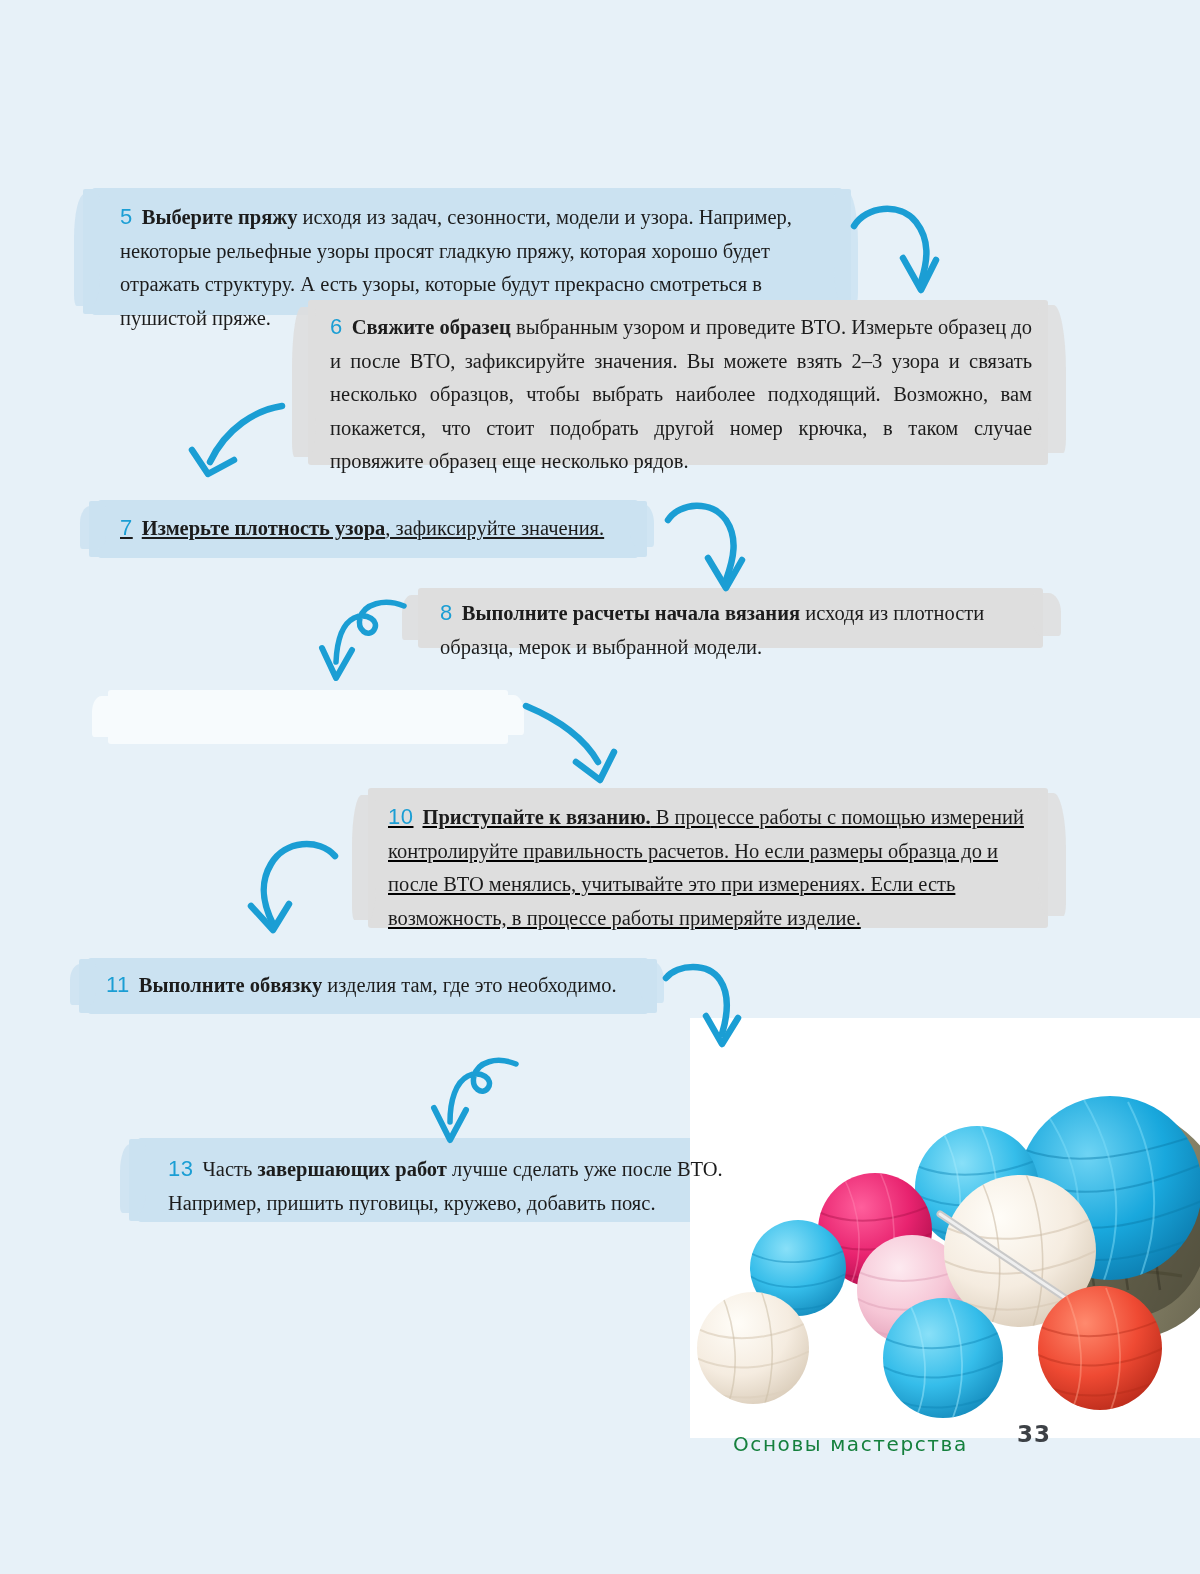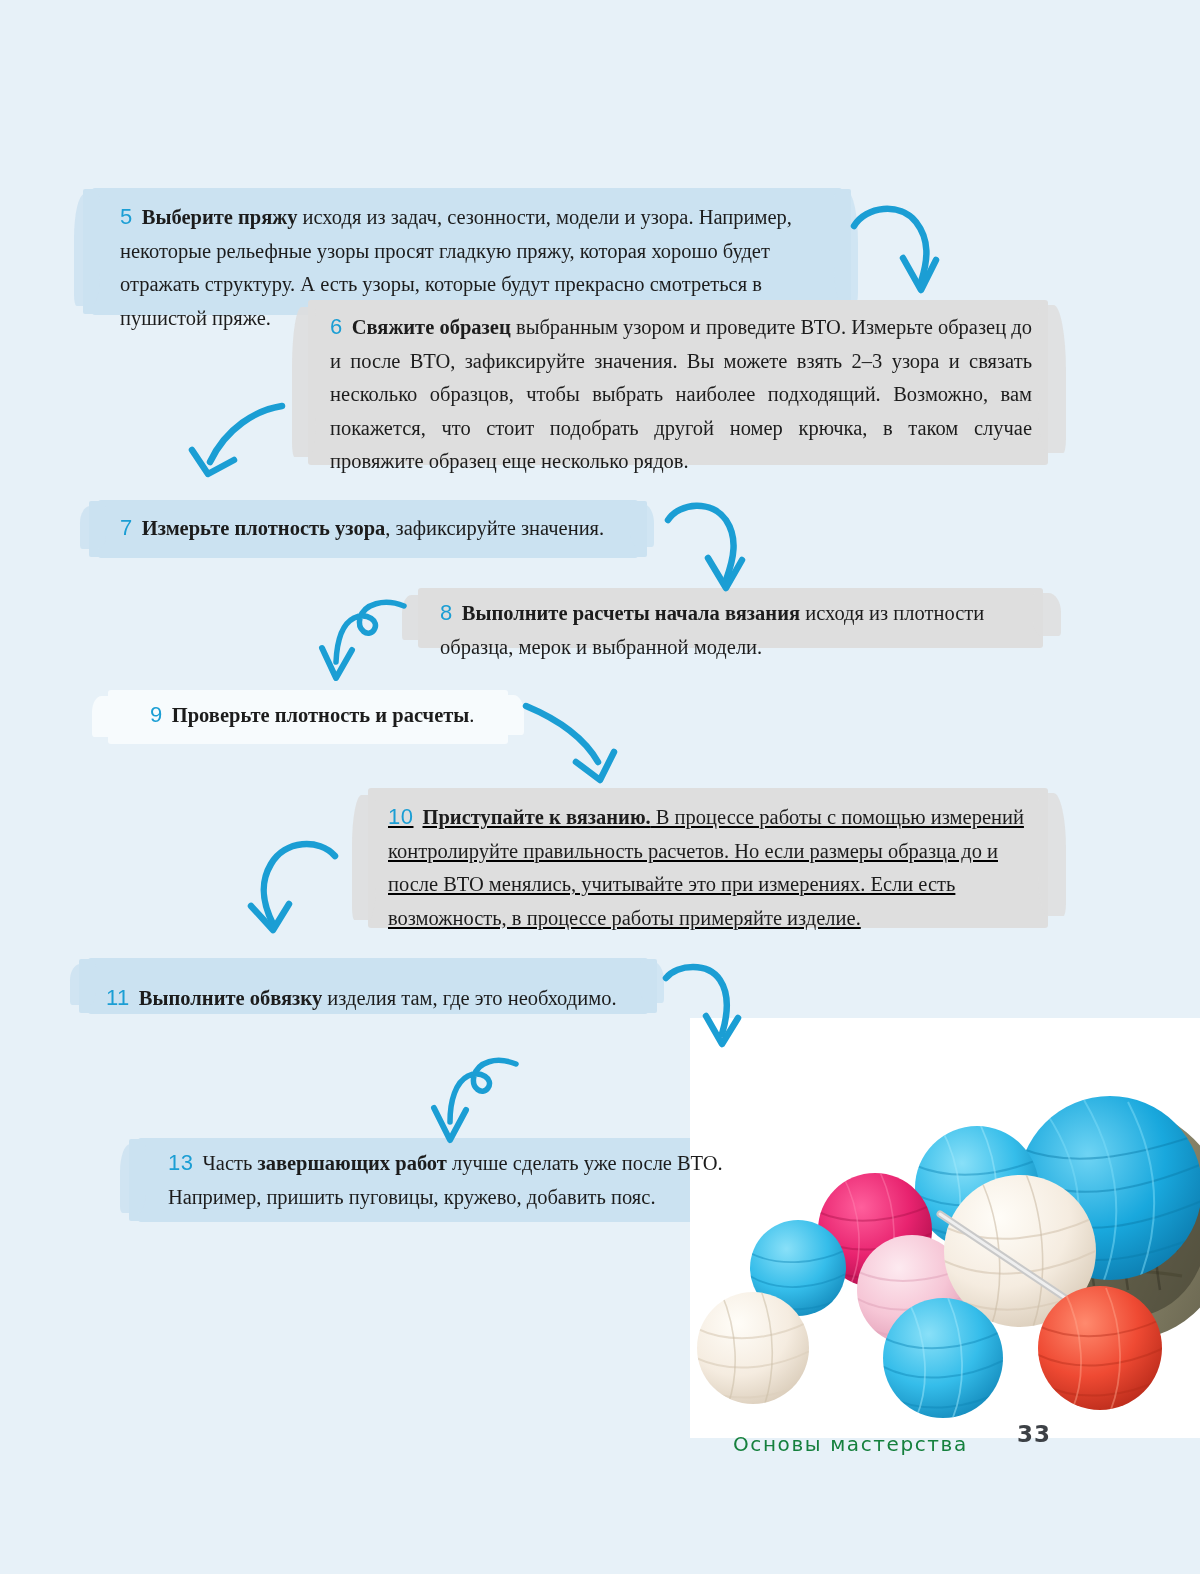--- a/index.html
+++ b/index.html
@@ -204,21 +204,21 @@
 
   <div class="arrow" style="left:186px; top:398px;">
     <svg width="110" height="92" viewBox="0 0 110 92">
       <path d="M96 8 C 70 12, 40 30, 24 64" stroke="#1b9ed4" stroke-width="6.5" fill="none" stroke-linecap="round"></path>
       <path d="M6 52 L22 76 L48 62" stroke="#1b9ed4" stroke-width="6.5" fill="none" stroke-linecap="round" stroke-linejoin="round"></path>
     </svg>
   </div>
 
   <div class="step" style="left:98px; top:500px; width:540px; height:58px;">
     <div class="hl blue"></div>
-    <div class="step-body" style="padding:11px 18px 0 22px;">
+    <div class="step-body" style="padding:11px 18px 0 22px;text-decoration:underline;">
       <span class="num">7</span><span class="b">Измерьте плотность узора</span><span>, зафиксируйте значения.</span>
     </div>
   </div>
 
   <div class="arrow" style="left:660px; top:496px;">
     <svg width="105" height="100" viewBox="0 0 105 100">
       <path d="M8 24 C 20 6, 52 4, 66 24 C 78 42, 74 62, 66 84" stroke="#1b9ed4" stroke-width="6.5" fill="none" stroke-linecap="round"></path>
       <path d="M48 62 L66 92 L82 64" stroke="#1b9ed4" stroke-width="6.5" fill="none" stroke-linecap="round" stroke-linejoin="round"></path>
     </svg>
   </div>
@@ -232,23 +232,20 @@
 
   <div class="arrow" style="left:312px; top:592px;">
     <svg width="110" height="98" viewBox="0 0 110 98">
       <path d="M92 14 C 72 6, 52 12, 48 26 C 45 38, 56 46, 62 38 C 68 29, 55 20, 42 26 C 30 32, 25 48, 24 70" stroke="#1b9ed4" stroke-width="5.5" fill="none" stroke-linecap="round"></path>
       <path d="M10 56 L24 86 L40 58" stroke="#1b9ed4" stroke-width="6" fill="none" stroke-linecap="round" stroke-linejoin="round"></path>
     </svg>
   </div>
 
   <div class="step" style="left:108px; top:690px; width:400px; height:54px;">
     <div class="hl white"></div>
-    <div class="step-body" style="padding:8px 14px 0 42px;">
-      <span class="num">9</span><span class="b">Проверьте плотность и расчеты</span><span>.</span>
-    </div>
   </div>
 
   <div class="arrow" style="left:520px; top:700px;">
     <svg width="115" height="90" viewBox="0 0 115 90">
       <path d="M6 6 C 30 16, 62 34, 78 62" stroke="#1b9ed4" stroke-width="6.5" fill="none" stroke-linecap="round"></path>
       <path d="M56 62 L80 80 L94 52" stroke="#1b9ed4" stroke-width="6.5" fill="none" stroke-linecap="round" stroke-linejoin="round"></path>
     </svg>
   </div>
 
   <div class="step" style="left:368px; top:788px; width:680px; height:140px;text-decoration:underline;">
@@ -260,21 +257,21 @@
 
   <div class="arrow" style="left:243px; top:832px;">
     <svg width="110" height="106" viewBox="0 0 110 106">
       <path d="M92 24 C 76 6, 42 8, 28 32 C 16 52, 20 72, 30 92" stroke="#1b9ed4" stroke-width="6.5" fill="none" stroke-linecap="round"></path>
       <path d="M8 74 L30 98 L46 72" stroke="#1b9ed4" stroke-width="6.5" fill="none" stroke-linecap="round" stroke-linejoin="round"></path>
     </svg>
   </div>
 
   <div class="step" style="left:88px; top:958px; width:560px; height:56px;">
     <div class="hl blue"></div>
-    <div class="step-body" style="padding:23px 14px 0 18px;">
+    <div class="step-body" style="padding:10px 14px 0 18px;">
       <span class="num">11</span><span class="b">Выполните обвязку</span><span> изделия там, где это необходимо.</span>
     </div>
   </div>
 
   <div class="arrow" style="left:660px; top:960px;">
     <svg width="100" height="92" viewBox="0 0 100 92">
       <path d="M6 18 C 18 4, 48 2, 60 20 C 70 35, 68 54, 62 74" stroke="#1b9ed4" stroke-width="6.5" fill="none" stroke-linecap="round"></path>
       <path d="M46 56 L62 84 L78 58" stroke="#1b9ed4" stroke-width="6.5" fill="none" stroke-linecap="round" stroke-linejoin="round"></path>
     </svg>
   </div>
@@ -491,21 +488,21 @@
 
   <div class="arrow" style="left:424px; top:1050px;">
     <svg width="106" height="100" viewBox="0 0 106 100">
       <path d="M92 14 C 72 6, 54 12, 50 26 C 47 38, 58 46, 64 38 C 70 29, 57 20, 44 26 C 32 32, 26 50, 26 72" stroke="#1b9ed4" stroke-width="5.5" fill="none" stroke-linecap="round"></path>
       <path d="M10 58 L26 90 L42 60" stroke="#1b9ed4" stroke-width="6" fill="none" stroke-linecap="round" stroke-linejoin="round"></path>
     </svg>
   </div>
 
   <div class="step" style="left:138px; top:1138px; width:620px; height:84px;">
     <div class="hl blue"></div>
-    <div class="step-body" style="padding:8px 14px 0 30px;">
+    <div class="step-body" style="padding:14px 14px 0 30px;">
       <span class="num">13</span><span>Часть </span><span class="b">завершающих работ</span><span> лучше сделать уже после ВТО. Например, пришить пуговицы, кружево, добавить пояс.</span>
     </div>
   </div>
 
   <div class="footer-title">Основы мастерства</div>
   <div class="footer-page">33</div>
 
 </div>
 
 </body></html>

